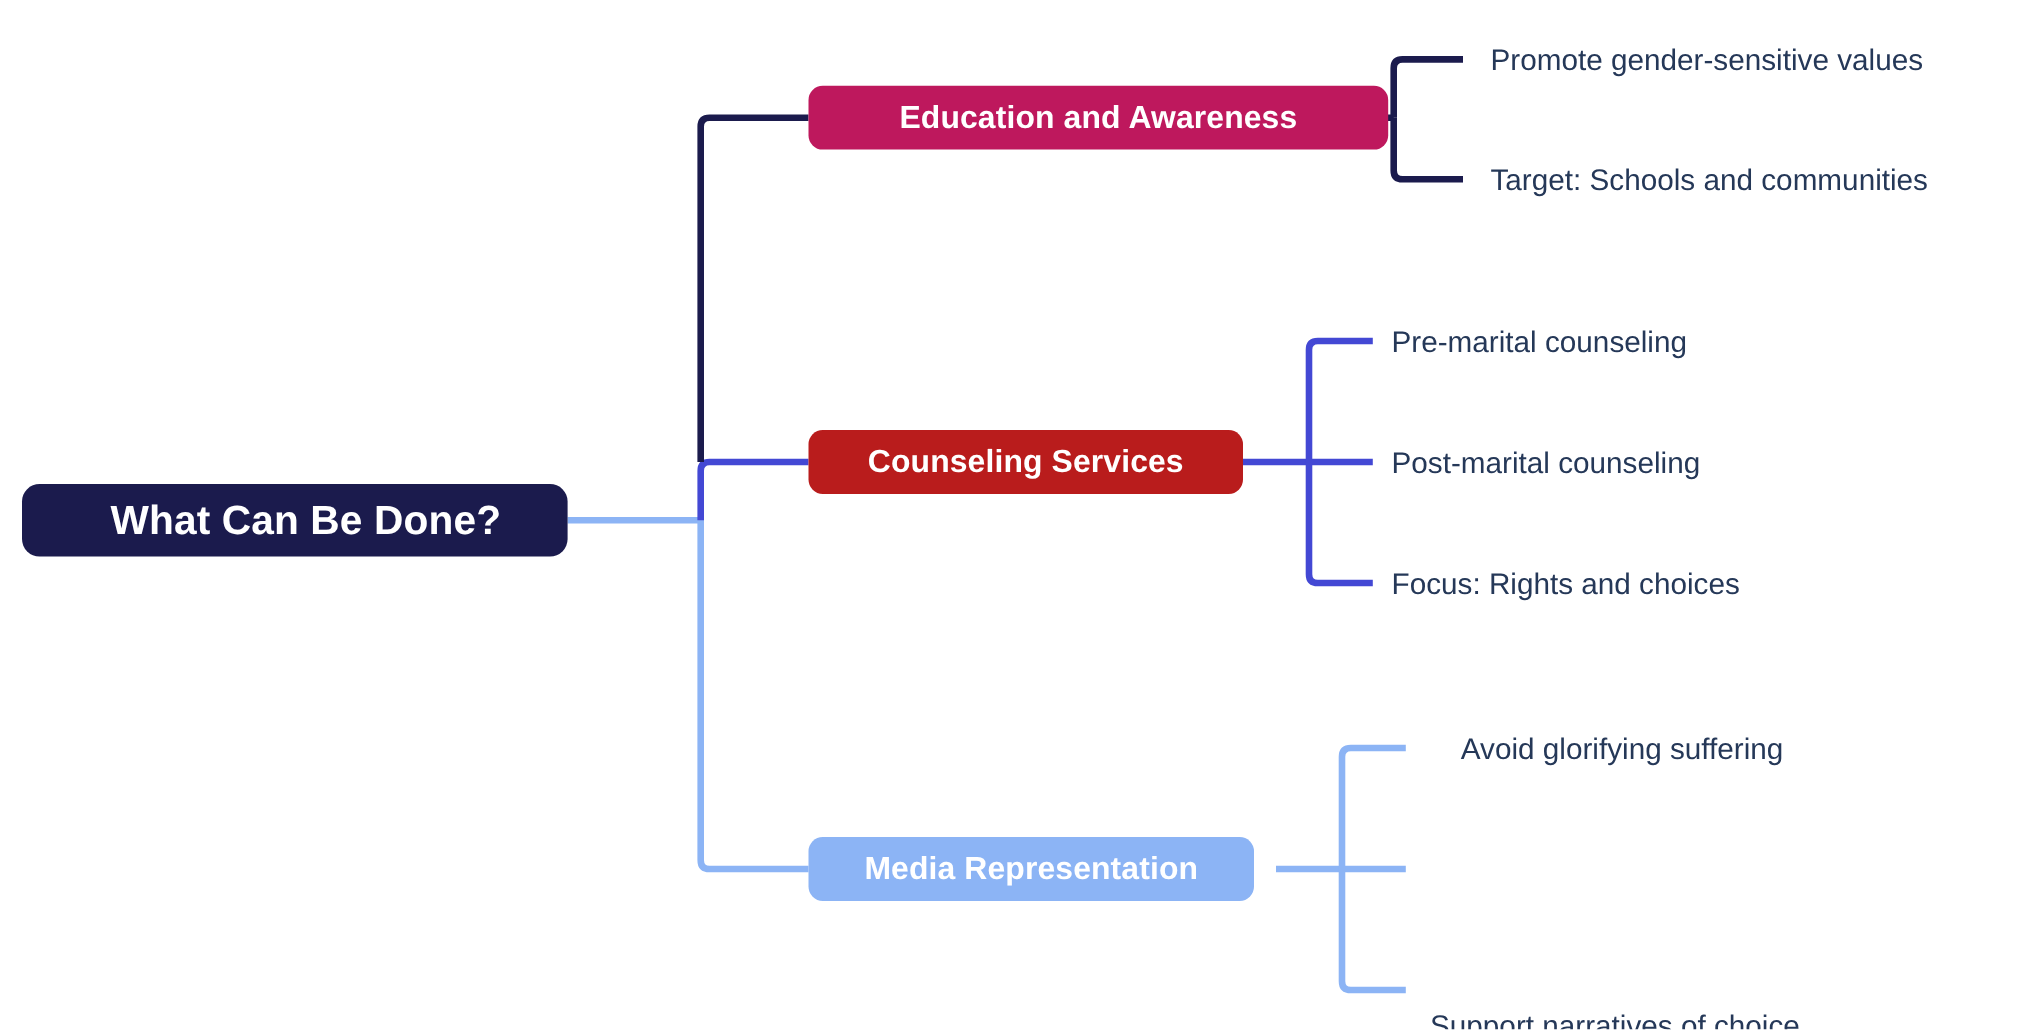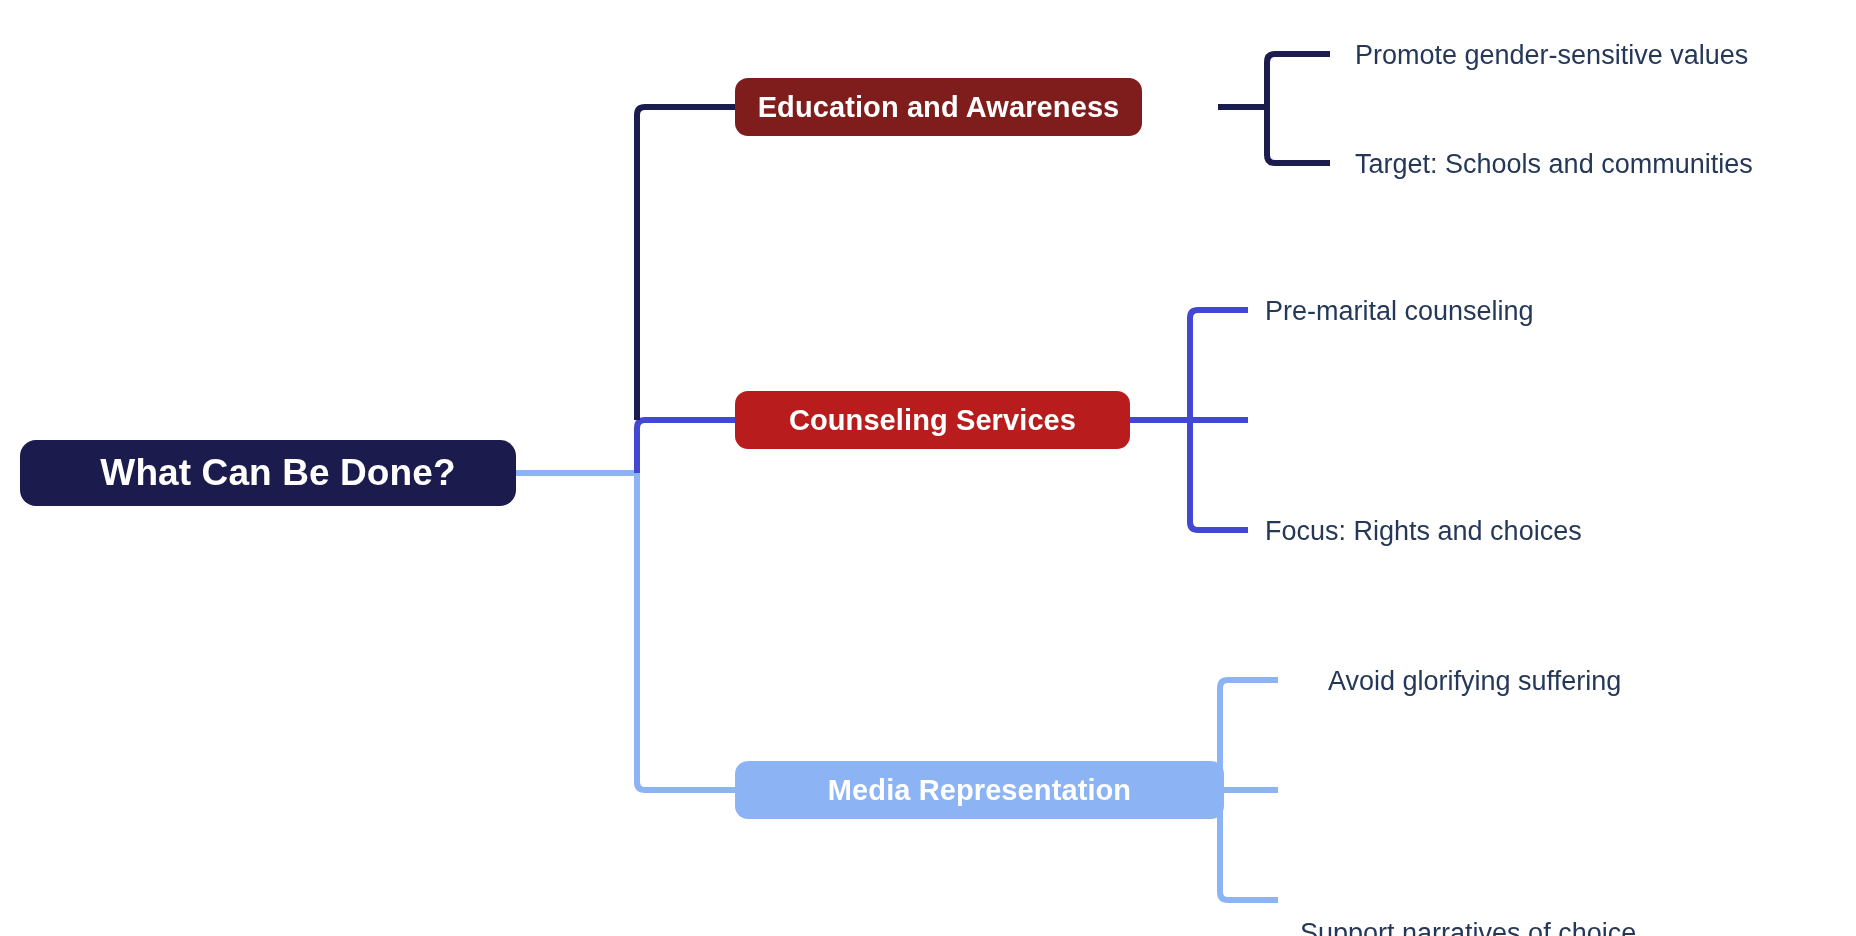--- a/index.html
+++ b/index.html
@@ -77,41 +77,44 @@
     <path d="M 1160 790 L 1220 790" stroke="#8cb4f5" stroke-width="6" stroke-linecap="butt"></path>
     <path d="M 1220 790 L 1220 688 Q 1220 680 1228 680 L 1278 680" stroke="#8cb4f5" stroke-width="6" stroke-linecap="butt"></path>
     <path d="M 1220 790 L 1278 790" stroke="#8cb4f5" stroke-width="6" stroke-linecap="butt"></path>
     <path d="M 1220 790 L 1220 892 Q 1220 900 1228 900 L 1278 900" stroke="#8cb4f5" stroke-width="6" stroke-linecap="butt"></path>
   </svg>
 
   <div class="node node-root" style="left:20px; top:440px; width:496px; height:66px; background:#1b1b4d;padding-left:20px;">
     <span>What Can Be Done?</span>
   </div>
 
-  <div class="node node-branch" style="left:735px; top:78px; width:407px; height:58px; background:#7f1d1d;">
+  <div class="node node-branch" style="left:735px; top:78px; width:527px; height:58px; background:#be185d;">
     <span>Education and Awareness</span>
   </div>
 
   <div class="node node-branch" style="left:735px; top:391px; width:395px; height:58px; background:#b91c1c;">
     <span>Counseling Services</span>
   </div>
 
-  <div class="node node-branch" style="left:735px; top:761px; width:489px; height:58px; background:#8cb4f5;">
+  <div class="node node-branch" style="left:735px; top:761px; width:405px; height:58px; background:#8cb4f5;">
     <span>Media Representation</span>
   </div>
 
   <div class="leaf" style="left:1355px; top:151px;">
     <span>Target: Schools and communities</span>
   </div>
   <div class="leaf" style="left:1355px; top:42px;">
     <span>Promote gender-sensitive values</span>
   </div>
 
   <div class="leaf" style="left:1265px; top:298px;">
     <span>Pre-marital counseling</span>
+  </div>
+  <div class="leaf" style="left:1265px; top:408px;">
+    <span>Post-marital counseling</span>
   </div>
   <div class="leaf" style="left:1265px; top:518px;">
     <span>Focus: Rights and choices</span>
   </div>
 
   <div class="leaf" style="left:1300px; top:668px;margin-left:28px;">
     <span>Avoid glorifying suffering</span>
   </div>
   <div class="leaf" style="left:1300px; top:920px;">
     <span>Support narratives of choice</span>

